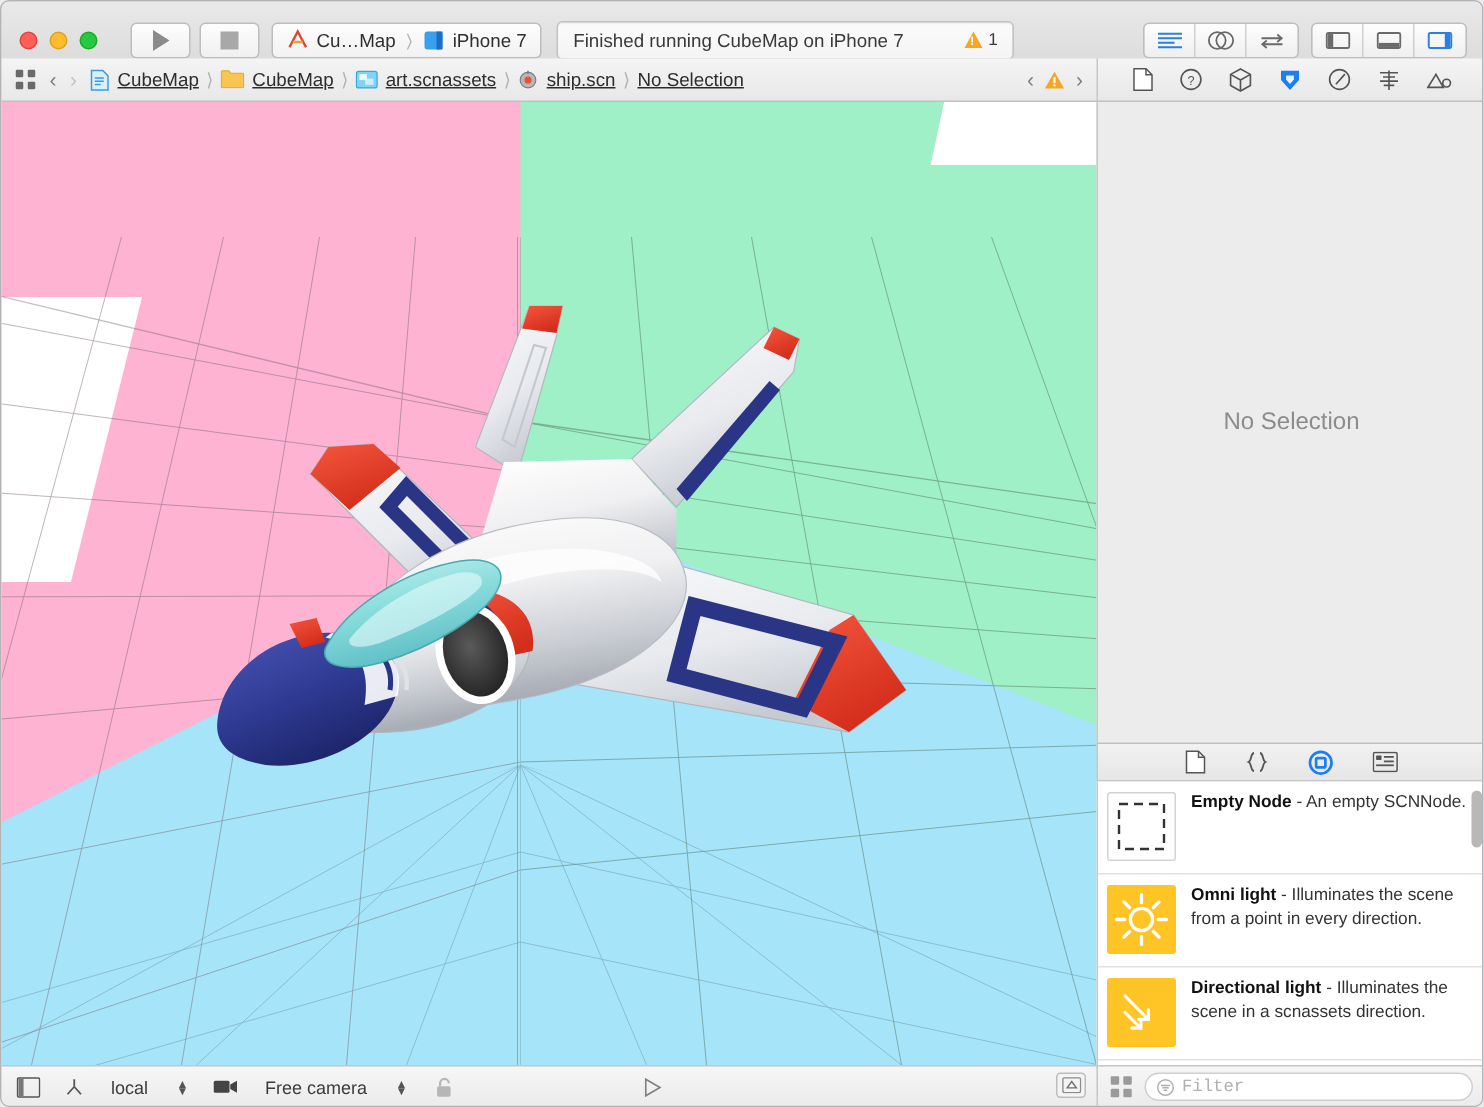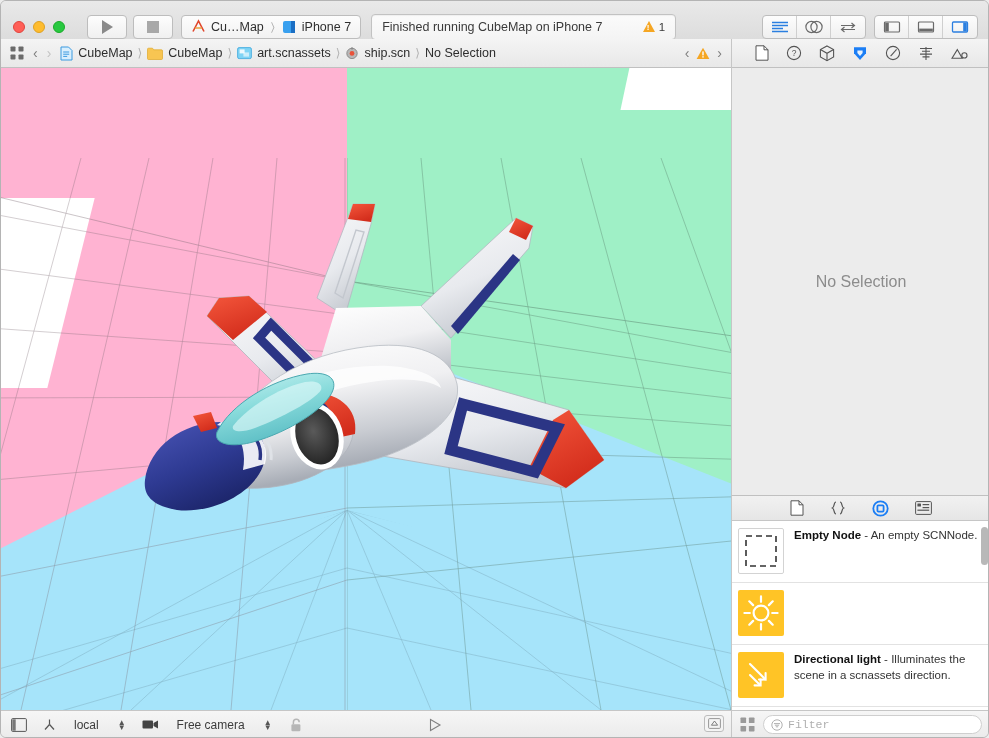--- a/index.html
+++ b/index.html
@@ -69,21 +69,21 @@
 
   
   .jumpbar {
     position:absolute; left:0; top:38px; width:989px; height:29px;
     background:linear-gradient(to bottom,#f4f4f4,#e8e8e8);
     border-bottom:1px solid #c0c0c0;
     display:flex; align-items:center; font-size:12.5px;
   }
   .jb-left { display:flex; align-items:center; padding-left:9px; gap:9px; flex:1; min-width:0; }
   .crumbs { display:flex; align-items:center; gap:5px; overflow:hidden; }
-  .crumb { display:flex; align-items:center; gap:5px; }
+  .crumb { display:flex; align-items:flex-start; gap:5px;text-decoration:underline; }
   .crumb .lbl { color:#2d2d2d; white-space:nowrap; }
   .chev { color:#b2b2b2; font-size:12px; }
   .navchev { color:#7d7d7d; font-size:14px; font-weight:300; }
   .navchev.dim { color:#c3c3c3; }
   .jb-right-nav { display:flex; align-items:center; gap:7px; padding-right:9px; }
   .jb-insp-tabs {
     width:259px; height:29px; border-left:1px solid #c6c6c6;
     display:flex; align-items:center; justify-content:space-around; padding:0 14px;
   }
 
@@ -648,20 +648,23 @@
     <div class="lib-row">
       <div class="lib-thumb" style="background:#ffc426;">
         <svg width="40" height="40" viewBox="0 0 40 40">
           <circle cx="20" cy="20" r="7.4" fill="none" stroke="#fff" stroke-width="2.2"></circle>
           <g stroke="#fff" stroke-width="2.2" stroke-linecap="round">
             <path d="M20 3.4v5.4M20 31.2v5.4M3.4 20h5.4M31.2 20h5.4"></path>
             <path d="M8.3 8.3l3.8 3.8M27.9 27.9l3.8 3.8M31.7 8.3l-3.8 3.8M12.1 27.9l-3.8 3.8"></path>
           </g>
         </svg>
       </div>
+      <div class="lib-text">
+        <b>Omni light</b><span> - Illuminates the scene from a point in every direction.</span>
+      </div>
     </div>
 
     <div class="lib-row">
       <div class="lib-thumb" style="background:#ffc426;">
         <svg width="40" height="40" viewBox="0 0 40 40">
           <g stroke="#fff" stroke-width="2.1" fill="none" stroke-linecap="round">
             <path d="M9 9 L24 24"></path>
               <path d="M18 24.5 L24.6 24.6 L24.6 18"></path>
             <path d="M9 20 L19 30"></path>
               <path d="M13.6 30.4 L19.6 30.5 L19.6 24.6"></path>

